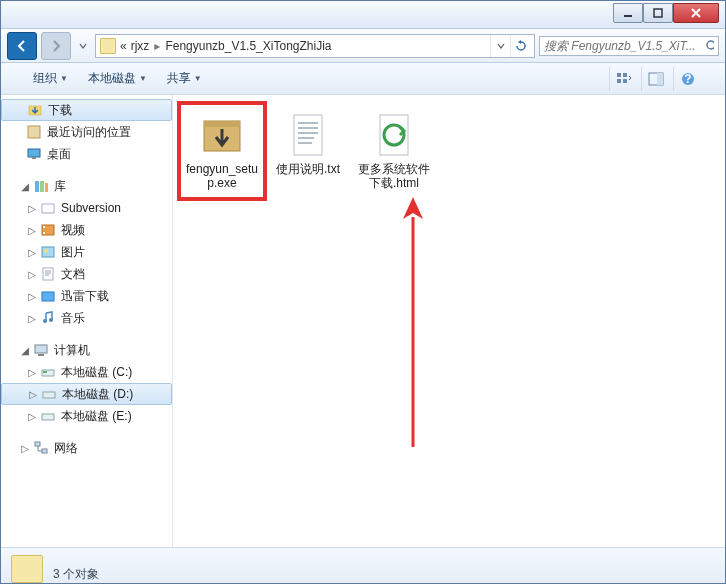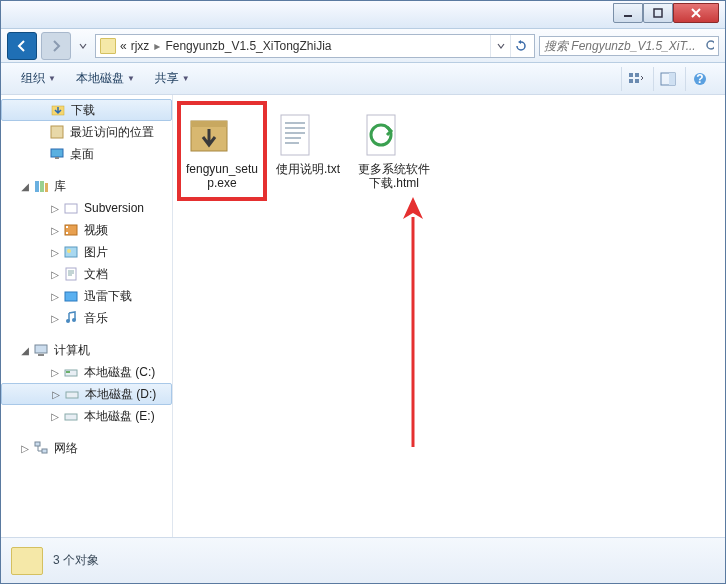--- a/index.html
+++ b/index.html
@@ -24,47 +24,47 @@
 .addr-icon { width: 16px; height: 16px; background: #f5e8a8; border: 1px solid #d4c060; border-radius: 1px; }
 .addr-crumb { color: #333; cursor: pointer; }
 .addr-sep { color: #777; padding: 0 1px; }
 .addr-end { margin-left: auto; display: flex; }
 .addr-end-btn { width: 20px; height: 22px; display:flex; align-items:center; justify-content:center; cursor:pointer; border-left: 1px solid #e0e6ee; }
 
 .searchbox { width: 180px; height: 20px; background: #fff; border: 1px solid #a8b8cc; display: flex; align-items: center; padding: 0 4px; gap: 4px; }
 .searchbox input { border: none; outline: none; flex: 1; color: #888; font-style: italic; font-size: 12px; }
 .search-icon { width: 14px; height: 14px; }
 
-.toolbar { height: 32px; background: linear-gradient(to bottom, #f6faff, #e3edf8); border-bottom: 1px solid #cfdbea; display: flex; align-items: center; padding: 0 12px; gap: 4px; }
+.toolbar { height: 32px; background: linear-gradient(to bottom, #f6faff, #e3edf8); border-bottom: 1px solid #cfdbea; display: flex; align-items: center; padding: 0 24px; gap: 4px; }
 .tool-item { padding: 4px 8px; color: #1a3a5c; cursor: pointer; display: flex; align-items: center; gap: 3px; border-radius: 2px; }
 .tool-item .dd { font-size: 8px; color: #557; }
 .tool-spacer { flex: 1; }
 .tool-iconbtn { width: 28px; height: 24px; display:flex; align-items:center; justify-content:center; cursor:pointer; border-left: 1px solid #d0dcea; }
 
 .body { flex: 1; display: flex; min-height: 0; }
 
 .sidebar { width: 172px; background: #fff; border-right: 1px solid #dfe6ef; overflow-y: auto; padding: 4px 0; }
 .tree-item { display: flex; align-items: center; height: 22px; padding-left: 4px; cursor: pointer; gap: 2px; }
 .tree-item.selected { background: linear-gradient(to bottom, #e8f2fc, #d2e5f8); border: 1px solid #a8c8e8; border-radius: 2px; }
 .tree-expand { width: 12px; height: 12px; display:flex; align-items:center; justify-content:center; color: #666; font-size: 10px; }
 .tree-icon { width: 16px; height: 16px; margin-right: 3px; display:flex; align-items:center; justify-content:center; }
 .tree-label { color: #222; white-space: nowrap; }
 .tree-spacer { height: 10px; }
 .ind1 { padding-left: 18px; }
-.ind2 { padding-left: 48px; }
+.ind2 { padding-left: 25px; }
 
 .content { flex: 1; background: #fff; padding: 12px 10px; display: flex; align-items: flex-start; gap: 8px; position: relative; }
-.file { width: 78px; display: flex; flex-direction: column; cursor: pointer; padding: 4px 2px; }
+.file { width: 78px; display: flex; flex-direction: column; align-items: center; cursor: pointer; padding: 4px 2px; }
 .file-icon { width: 48px; height: 48px; display:flex; align-items:center; justify-content:center; margin-bottom: 3px; }
 .file-label { text-align: center; color: #222; line-height: 1.2; word-break: break-all; }
 .file.highlighted { outline: 4px solid #e53030; outline-offset: 2px; }
 
 .arrow-annotation { position: absolute; left: 225px; top: 102px; pointer-events:none; }
 
-.statusbar { height: 46px; background: linear-gradient(to bottom, #f4f8fd, #e6eef8); border-top: 1px solid #cfdbea; display: flex; align-items: center; padding: 0 10px; gap: 10px; }
+.statusbar { height: 36px; background: linear-gradient(to bottom, #f4f8fd, #e6eef8); border-top: 1px solid #cfdbea; display: flex; align-items: flex-end; padding: 0 10px; gap: 10px; }
 .status-icon { width: 32px; height: 28px; background: #f5e8a8; border: 1px solid #d4c060; border-radius: 2px; }
 .status-text { color: #3a4a5a; }
 
 
 .ic-folder { fill:#f5d670; stroke:#c9a830; stroke-width:0.5; }
 .ic-drive { fill:#e8eef4; stroke:#8aa; }
 .ic-generic { fill:#fff; stroke:#aac; }
 </style>
 </head>
 <body>

